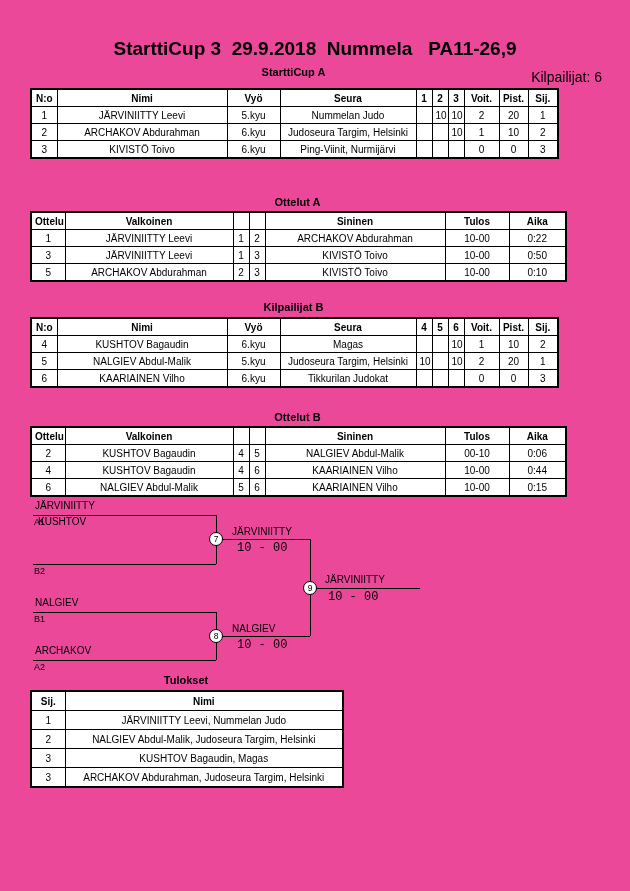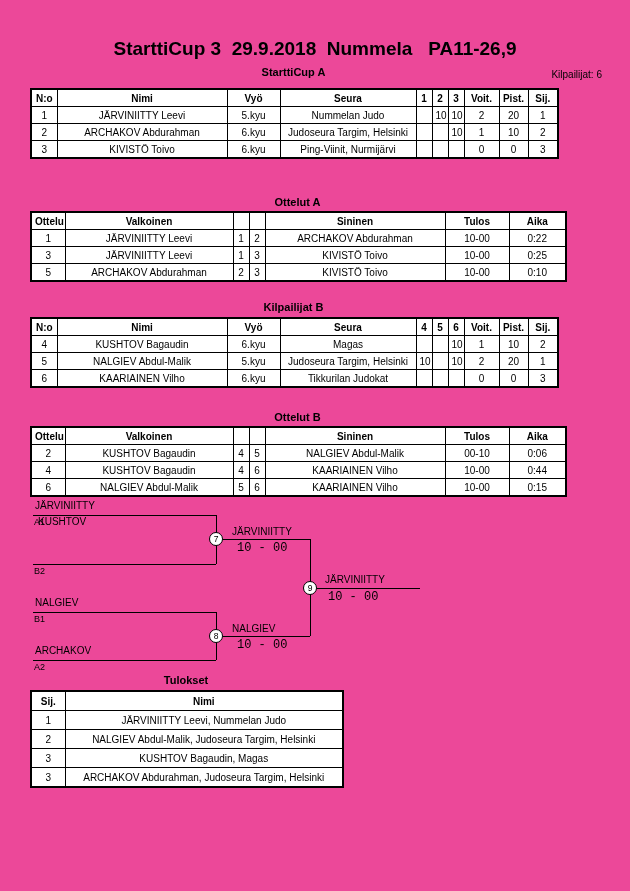--- a/index.html
+++ b/index.html
@@ -1,19 +1,19 @@
 <!DOCTYPE html>
 <html><head>
 <meta charset="utf-8">
 <style>
   html,body{margin:0;padding:0;}
   body{width:630px;height:891px;background:#fff;font-family:"Liberation Sans",sans-serif;color:#000;}
   .page{position:relative;width:630px;height:891px;background:#ec4899;overflow:hidden;}
   .title{position:absolute;top:38px;left:0;width:100%;text-align:center;font-size:19px;font-weight:bold;white-space:pre;}
-  .count-label{position:absolute;top:69px;right:28px;font-size:10px;}
+  .count-label{position:absolute;top:69px;right:28px;font-size:14px;}
   .heading{position:absolute;font-size:11px;font-weight:bold;text-align:center;}
   table.sheet{position:absolute;border-collapse:collapse;table-layout:fixed;font-size:10px;border:2px solid #000;background:#fff;}
   table.sheet th,table.sheet td{border:1px solid #000;padding:0 3px;height:16px;overflow:hidden;white-space:nowrap;}
   table.sheet th{font-weight:bold;text-align:center;}
   table.results th,table.results td{height:18px;}
   .ac{text-align:center;}
   .al{text-align:center;}
   .b-name{position:absolute;font-size:10px;white-space:nowrap;}
   .b-seed{position:absolute;font-size:9px;}
   .b-score{position:absolute;font-size:12px;white-space:nowrap;font-family:Liberation Mono, monospace;}
@@ -125,21 +125,21 @@
       <td class="ac">10-00</td>
       <td class="ac">0:22</td>
     </tr>
     <tr>
       <td class="ac">3</td>
       <td class="al">JÄRVINIITTY Leevi</td>
       <td class="ac">1</td>
       <td class="ac">3</td>
       <td class="al">KIVISTÖ Toivo</td>
       <td class="ac">10-00</td>
-      <td class="ac">0:25</td>
+      <td class="ac">0:50</td>
     </tr>
     <tr>
       <td class="ac">5</td>
       <td class="al">ARCHAKOV Abdurahman</td>
       <td class="ac">2</td>
       <td class="ac">3</td>
       <td class="al">KIVISTÖ Toivo</td>
       <td class="ac">10-00</td>
       <td class="ac">0:10</td>
     </tr>

